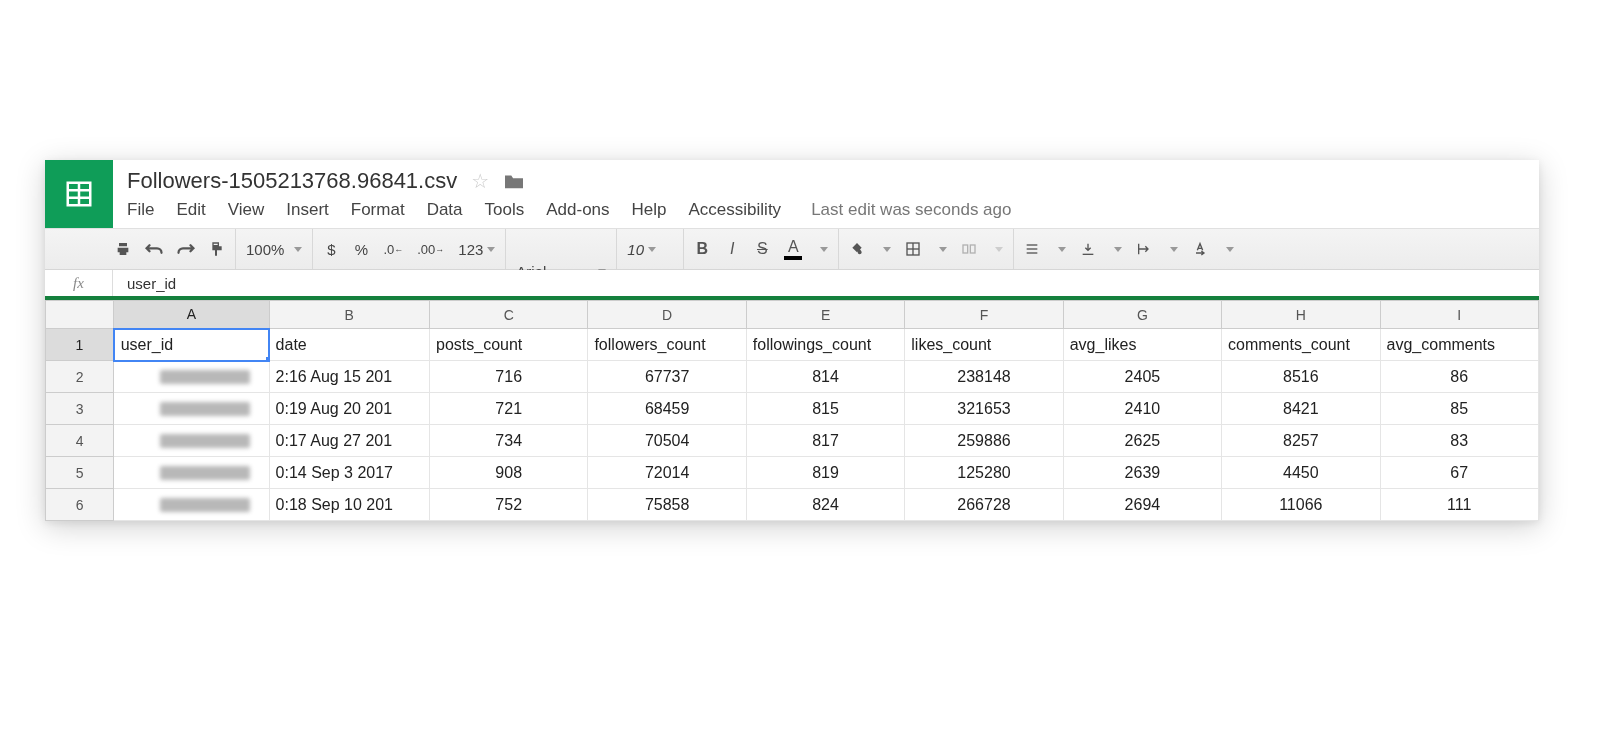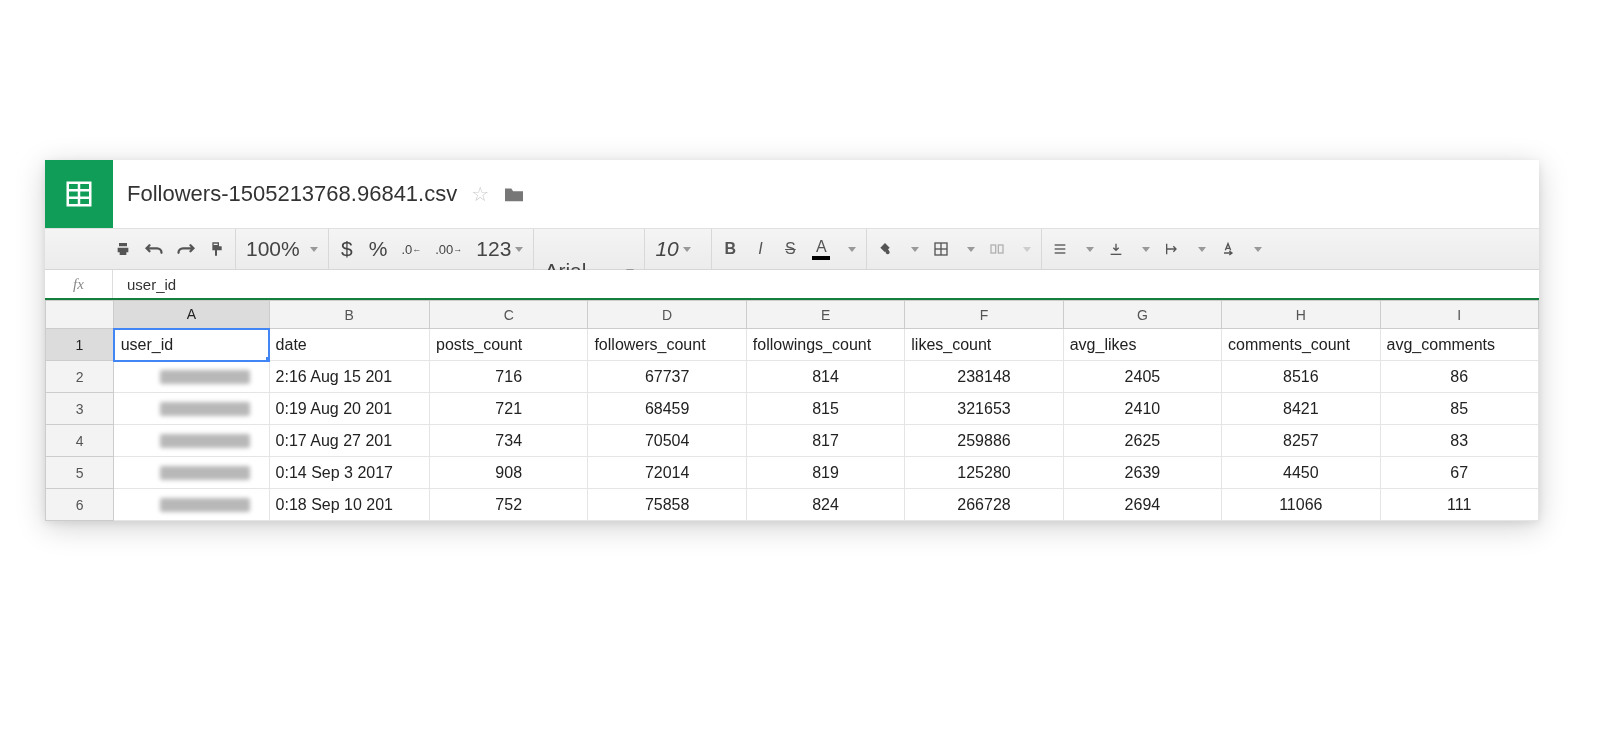--- a/index.html
+++ b/index.html
@@ -85,21 +85,21 @@
   .tb-group:last-child { border-right: none; }
   .tb-btn {
     color: #555;
     font-size: 16px;
     display: flex;
     align-items: center;
     cursor: pointer;
     min-width: 16px;
     justify-content: center;
   }
-  .tb-text { font-size: 21px; color: #444; }
+  .tb-text { font-size: 15px; color: #444; }
   .tb-caret {
     width: 0; height: 0;
     border-left: 4px solid transparent;
     border-right: 4px solid transparent;
     border-top: 5px solid #999;
     margin-left: 4px;
   }
   .zoom-box { display:flex; align-items:center; gap:6px; }
   .font-box { min-width: 90px; display:flex; align-items:center; justify-content:space-between;margin-top:44px; }
   .font-size-box { min-width: 46px; display:flex; align-items:center; justify-content:flex-start;font-style:italic; }
@@ -109,21 +109,21 @@
   .text-color {
     display:flex; flex-direction:column; align-items:center; line-height:1;
   }
   .text-color .bar { width: 18px; height: 4px; background: #000; margin-top: 1px; }
   .icon-sm svg { width:16px; height:16px; display:block; }
   
   .formula-bar {
     display: flex;
     align-items: center;
     height: 30px;
-    border-bottom: 2px solid #15803d;
+    border-bottom: 4px solid #15803d;
     font-size: 15px;
   }
   .fx-label {
     width: 68px;
     text-align: center;
     font-style: italic;
     font-family: Georgia, serif;
     color: #888;
     border-right: 1px solid #ddd;
     height: 100%;
@@ -230,20 +230,33 @@
     </div>
     <div class="title-area">
       <div class="title-row">
         <span class="doc-title">Followers-1505213768.96841.csv</span>
         <span class="star-icon">☆</span>
         <span class="folder-icon">
           <svg viewBox="0 0 24 20" fill="#777">
               <path d="M2 4h7l2 3h11v11H2z"></path>
             </svg>
         </span>
+      </div>
+      <div class="menu-bar">
+        <span class="menu-item">File</span>
+        <span class="menu-item">Edit</span>
+        <span class="menu-item">View</span>
+        <span class="menu-item">Insert</span>
+        <span class="menu-item">Format</span>
+        <span class="menu-item">Data</span>
+        <span class="menu-item">Tools</span>
+        <span class="menu-item">Add-ons</span>
+        <span class="menu-item">Help</span>
+        <span class="menu-item">Accessibility</span>
+        <span class="last-edit">Last edit was seconds ago</span>
       </div>
     </div>
   </div>
 
   <div class="toolbar">
     <div class="tb-group">
       <span class="tb-btn icon-sm">
         <svg viewBox="0 0 24 24" fill="#555">
             <path d="M6 3h12v5H6zM4 10h16v7h-3v4H7v-4H4zM8 15h8v5H8z"></path>
           </svg>

